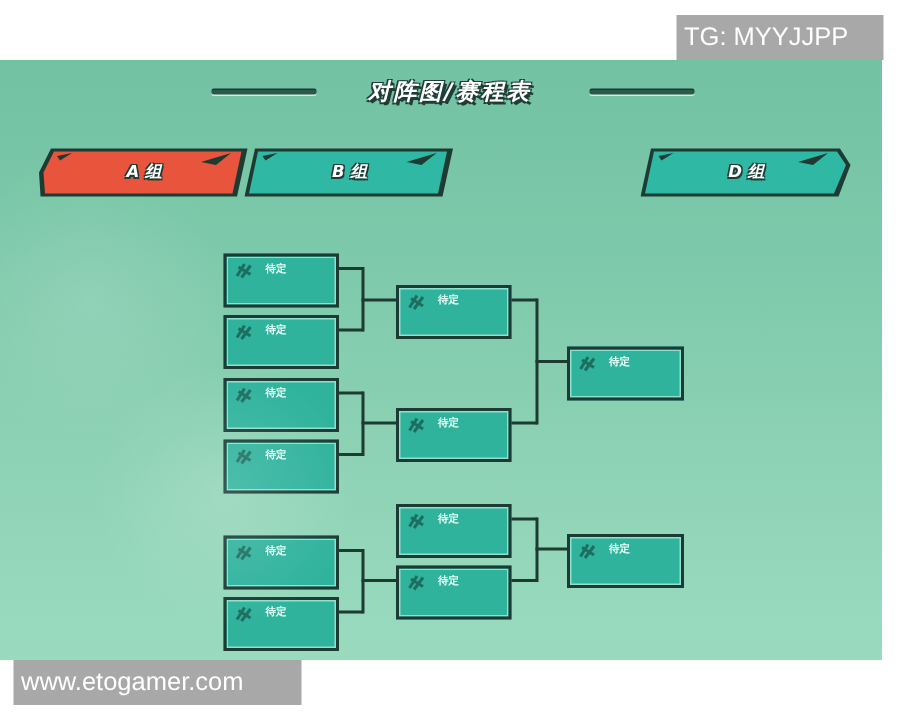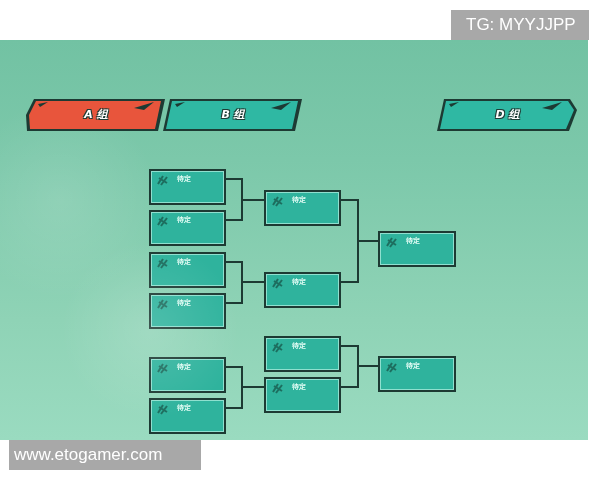--- a/index.html
+++ b/index.html
@@ -18,21 +18,21 @@
     background: radial-gradient(ellipse at center, rgba(255,255,255,0.12) 0%, rgba(255,255,255,0) 70%);
   }
   .poster::after {
     content: ""; position: absolute; left: 60px; top: 200px; width: 180px; height: 180px;
     background: radial-gradient(ellipse at center, rgba(255,255,255,0.15) 0%, rgba(255,255,255,0) 70%);
   }
   .watermark-tg {
     position: absolute; left: 451px; top: 10px; width: 138px; height: 30px;
     background: #a8a8a8; color: #ffffff;
     font-family: "Liberation Sans", sans-serif; font-size: 17px;
-    line-height: 30px; padding-left: 15px; box-sizing: border-box; z-index: 5;
+    line-height: 30px; padding-left: 5px; box-sizing: border-box; z-index: 5;
   }
   .watermark-site {
     position: absolute; left: 9px; top: 440px; width: 192px; height: 30px;
     background: #a8a8a8; color: #ffffff;
     font-family: "Liberation Sans", sans-serif; font-size: 17px;
     line-height: 30px; padding-left: 5px; box-sizing: border-box; z-index: 5;
   }
   .title-row { position: absolute; top: 12px; left: 0; width: 588px; height: 20px; }
   .title-line {
     position: absolute; top: 8px; height: 3px; width: 70px;
@@ -66,20 +66,25 @@
   }
   .line { position: absolute; background: #1d3a33; }
 </style>
 </head>
 <body>
 
 <div class="watermark-tg">TG: MYYJJPP</div>
 
 <div class="poster">
 
+  <div class="title-row">
+    <div class="title-line left"></div>
+    <div class="title-text">对阵图/赛程表</div>
+    <div class="title-line right"></div>
+  </div>
 
   <div class="tabs">
 
     <div class="tab" style="left:137px; width:140px;">
       <svg width="140" height="34" viewBox="0 0 140 34">
         <polygon points="7,1 139,1 132,33 0,33" fill="#1d3a33"></polygon>
         <polygon points="9,3 135,3 129,31 3,31" fill="#2fb8a3"></polygon>
         <polygon points="108,10 128,4 118,12" fill="#1d3a33"></polygon>
         <polygon points="12,6 22,4 14,9" fill="#1d3a33"></polygon>
       </svg>
@@ -90,21 +95,21 @@
       <svg width="140" height="34" viewBox="0 0 140 34">
         <polygon points="8,1 139,1 132,33 1,33 0,17" fill="#1d3a33"></polygon>
         <polygon points="10,3 135,3 129,31 4,31 3,17" fill="#e8553c"></polygon>
         <polygon points="108,10 128,4 118,12" fill="#1d3a33"></polygon>
         <polygon points="12,6 22,4 14,9" fill="#1d3a33"></polygon>
       </svg>
       <span class="tab-label">A 组</span>
     </div>
 
 
-    <div class="tab" style="left:411px; width:141px;">
+    <div class="tab" style="left:401px; width:141px;">
       <svg width="141" height="34" viewBox="0 0 141 34">
         <polygon points="7,1 133,1 140,12 132,33 0,33" fill="#1d3a33"></polygon>
         <polygon points="9,3 131,3 137,12 129,31 3,31" fill="#2fb8a3"></polygon>
         <polygon points="105,10 125,4 115,12" fill="#1d3a33"></polygon>
         <polygon points="12,6 22,4 14,9" fill="#1d3a33"></polygon>
       </svg>
       <span class="tab-label">D 组</span>
     </div>
   </div>
 

